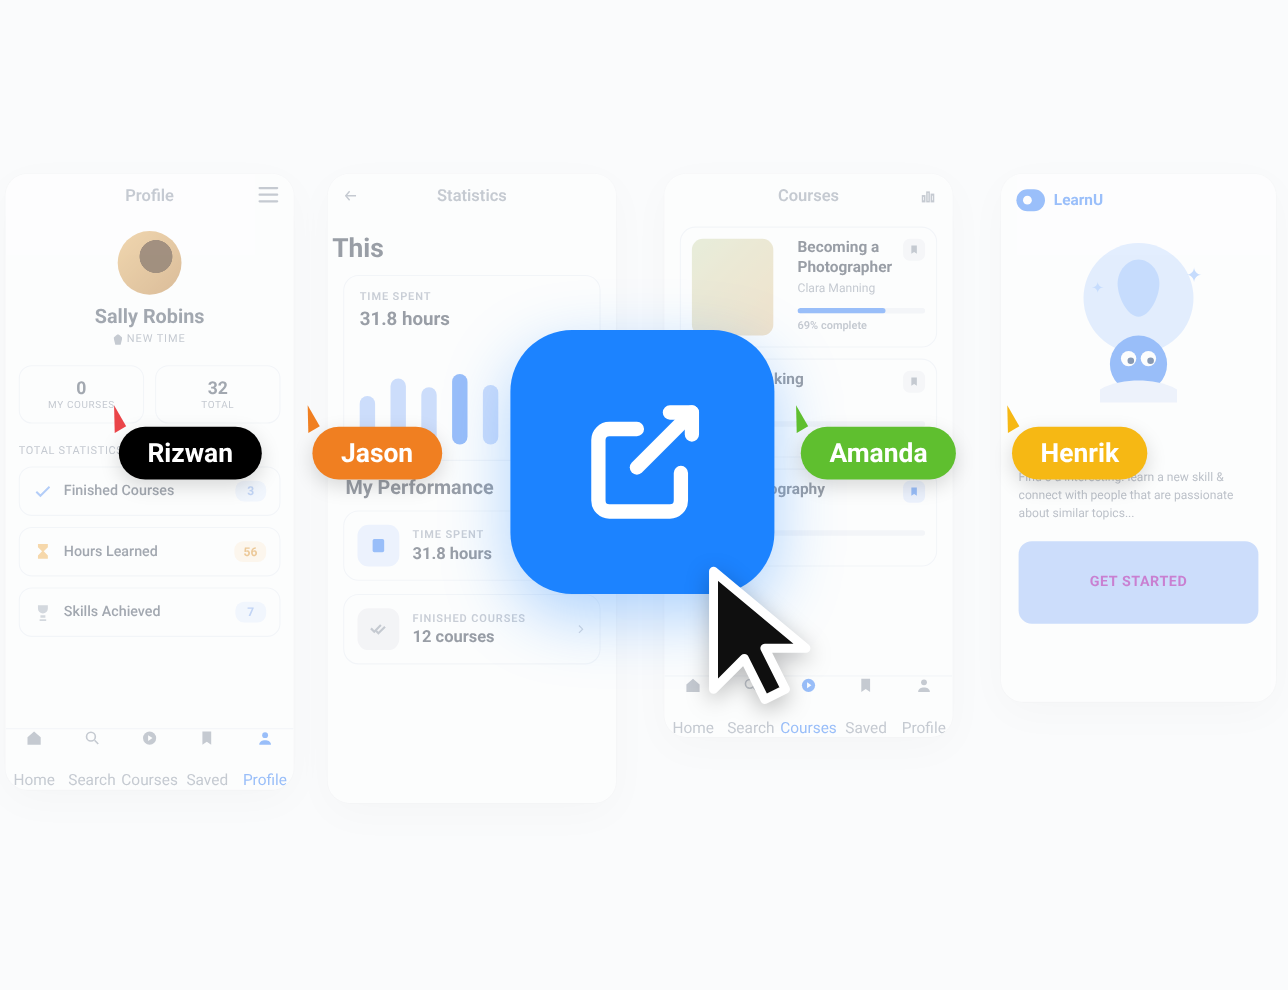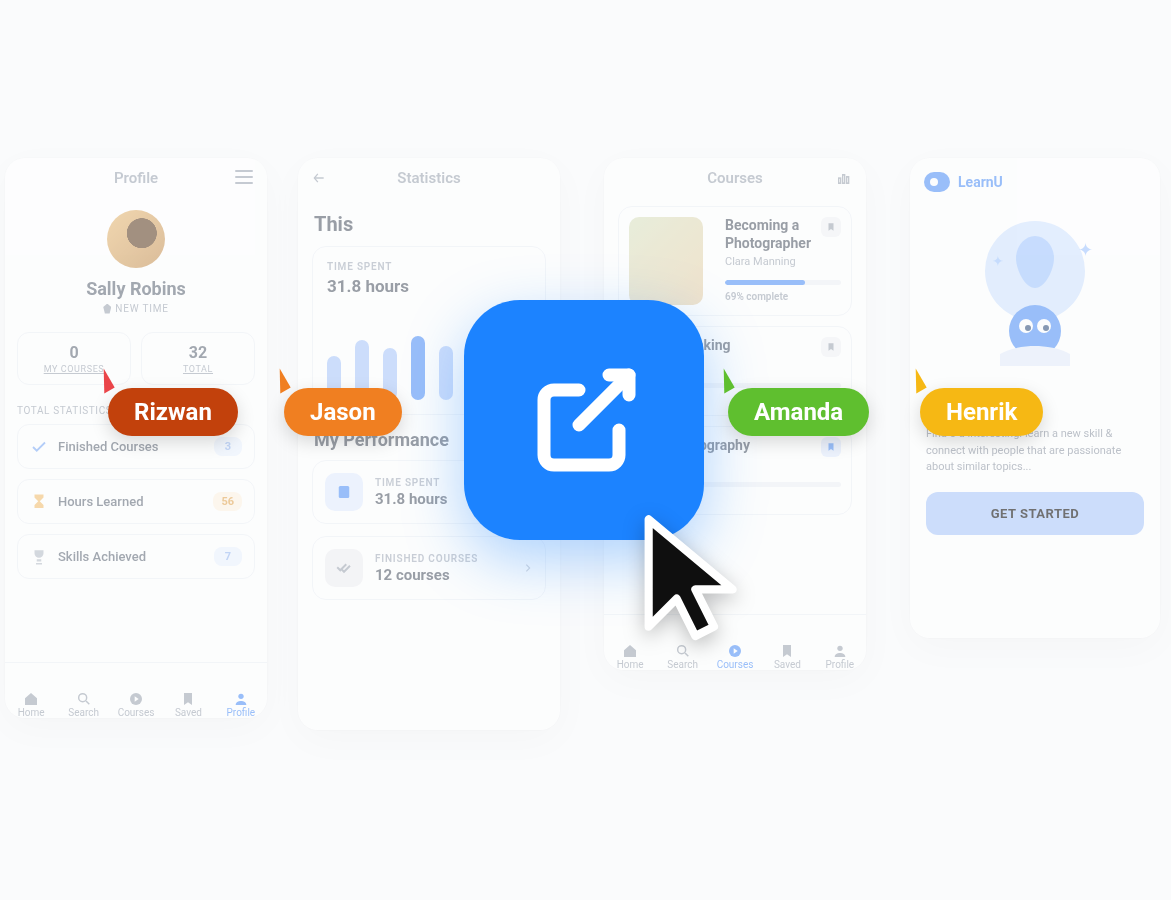--- a/index.html
+++ b/index.html
@@ -25,37 +25,37 @@
   .p1 .hdr .ham span{height:2px;background:#9aa3af;border-radius:2px;}
   .p1 .avatar-wrap{display:flex;flex-direction:column;align-items:center;padding-top:12px;}
   .p1 .avatar{width:58px;height:58px;border-radius:50%;background:linear-gradient(135deg,#e8b96f,#c18a4a);position:relative;overflow:hidden;}
   .p1 .avatar::after{content:"";position:absolute;inset:0;background:radial-gradient(circle at 60% 40%, #5a3a1a 30%, transparent 31%);}
   .p1 .uname{margin-top:10px;font-weight:700;color:#5b6573;font-size:18px;}
   .p1 .loc{display:flex;align-items:center;gap:4px;font-size:10px;letter-spacing:0.8px;color:#9aa3af;margin-top:4px;}
   .p1 .pin{width:8px;height:10px;background:#9aa3af;clip-path:polygon(50% 0,100% 35%,80% 100%,20% 100%,0 35%);}
   .p1 .counters{display:flex;gap:10px;margin:18px 12px 0;}
   .p1 .countbox{flex:1;background:#fff;border:1px solid #edf1f6;border-radius:12px;padding:10px 6px;text-align:center;}
   .p1 .countbox .n{font-weight:700;color:#5b6573;font-size:16px;}
-  .p1 .countbox .l{font-size:9px;letter-spacing:0.6px;color:#9aa3af;margin-top:2px;text-decoration:underline;}
+  .p1 .countbox .l{font-size:9px;letter-spacing:0.6px;color:#9aa3af;margin-top:2px;}
   .p1 .sect-label{font-size:10px;letter-spacing:0.6px;color:#9aa3af;margin:20px 12px 8px;}
   .p1 .statrow{display:flex;align-items:center;gap:10px;margin:0 12px 10px;background:#fff;border:1px solid #edf1f6;border-radius:12px;padding:12px 12px;}
   .p1 .statrow .ic{width:18px;height:18px;flex:0 0 18px;}
   .p1 .statrow .txt{flex:1;font-size:13px;color:#5b6573;font-weight:500;}
   .p1 .badge{min-width:28px;padding:3px 8px;border-radius:8px;font-size:11px;font-weight:700;color:#93b5f0;background:#eaf2ff;text-align:center;}
   .p1 .badge.warm{background:#fff3e2;color:#e2a24a;}
   .p1 .tabbar{position:absolute;bottom:0;left:0;right:0;height:56px;display:flex;border-top:1px solid #edf1f6;}
-  .tabcell{flex:1;display:flex;flex-direction:column;align-items:center;justify-content:flex-end;gap:0;font-size:10px;color:#9aa3af;}
+  .tabcell{flex:1;display:flex;flex-direction:column;align-items:center;justify-content:space-between;gap:0;font-size:14px;color:#9aa3af;}
   .tabcell.active{color:#4b8ef7;}
   .tabcell svg{width:16px;height:16px;}
 
   
   .p2 { left: 298px; top: 158px; width: 262px; height: 572px; }
   .p2 .hdr{display:flex;align-items:center;justify-content:center;position:relative;height:40px;font-weight:600;color:#9aa3af;font-size:15px;}
   .p2 .back{position:absolute;left:12px;top:13px;}
-  .p2 .this{font-weight:700;color:#4a5360;font-size:20px;margin:14px 16px 10px;}
+  .p2 .this{font-weight:700;color:#4a5360;font-size:24px;margin:14px 4px 10px;}
   .p2 .card{margin:0 14px 14px;background:#fff;border:1px solid #edf1f6;border-radius:14px;padding:14px;}
   .p2 .lbl{font-size:10px;letter-spacing:0.8px;color:#a2abb8;font-weight:600;}
   .p2 .val{font-size:17px;font-weight:700;color:#4a5360;margin-top:4px;}
   .p2 .bars{display:flex;align-items:flex-end;gap:14px;margin-top:24px;height:80px;}
   .p2 .bar{width:14px;border-radius:7px;background:#a7c6fb;}
   .p2 .bar.on{background:#4b8ef7;}
   .p2 .mylabel{font-weight:700;color:#4a5360;font-size:18px;margin:4px 16px 10px;}
   .p2 .prow{display:flex;align-items:center;gap:12px;margin:0 14px 12px;background:#fff;border:1px solid #edf1f6;border-radius:14px;padding:12px;}
   .p2 .pic{width:38px;height:38px;border-radius:10px;display:flex;align-items:center;justify-content:center;flex:0 0 38px;}
   .p2 .pic.blue{background:#e1ecff;color:#4b8ef7;}
@@ -82,31 +82,31 @@
   .p3 .tabbar{position:absolute;bottom:0;left:0;right:0;height:56px;display:flex;border-top:1px solid #edf1f6;}
 
   
   .p4 { left: 910px; top: 158px; width: 250px; height: 480px; }
   .p4 .brand{display:flex;align-items:center;gap:8px;padding:14px 14px;}
   .p4 .blogo{width:26px;height:20px;background:#4b8ef7;border-radius:10px;position:relative;}
   .p4 .blogo::after{content:"";position:absolute;left:6px;top:6px;width:8px;height:8px;border-radius:50%;background:#fff;}
   .p4 .bname{font-weight:700;color:#4b8ef7;font-size:14px;}
   .p4 .illus{height:190px;display:flex;align-items:center;justify-content:center;}
   .p4 .desc{padding:0 16px;font-size:11px;line-height:1.5;color:#8a93a0;}
-  .p4 .getstarted{margin:16px;background:#a7c6fb;color:#000000;font-weight:700;font-size:13px;letter-spacing:0.5px;text-align:center;padding:14px;border-radius:12px;}
+  .p4 .getstarted{margin:16px;background:#a7c6fb;color:#a21caf;font-weight:700;font-size:13px;letter-spacing:0.5px;text-align:center;padding:30px;border-radius:12px;}
 
   
   .overlay{position:absolute;inset:0;pointer-events:none;}
   .overlay *{pointer-events:auto;}
 
   
   .cursor-pill{position:absolute;display:flex;flex-direction:column;align-items:flex-start;}
   .cursor-pill .tri{width:0;height:0;}
   .pill{padding:10px 26px;border-radius:999px;color:#fff;font-weight:700;font-size:24px;white-space:nowrap;box-shadow:0 6px 18px rgba(0,0,0,0.15);}
-  .pill.red{background:#c2410c;}
+  .pill.red{background:#000000;}
   .pill.orange{background:#f07f21;}
   .pill.green{background:#5fbf2f;}
   .pill.gold{background:#f6b814;}
 
   .tri-red   { border-left:12px solid transparent; border-bottom:22px solid #ea4549; transform:rotate(-30deg); margin-left:-10px; margin-bottom:-4px;}
   .tri-orange{ border-left:12px solid transparent; border-bottom:22px solid #f07f21; transform:rotate(-30deg); margin-left:-10px; margin-bottom:-4px;}
   .tri-green { border-left:12px solid transparent; border-bottom:22px solid #5fbf2f; transform:rotate(-30deg); margin-left:-10px; margin-bottom:-4px;}
   .tri-gold  { border-left:12px solid transparent; border-bottom:22px solid #f6b814; transform:rotate(-30deg); margin-left:-10px; margin-bottom:-4px;}
 
   

